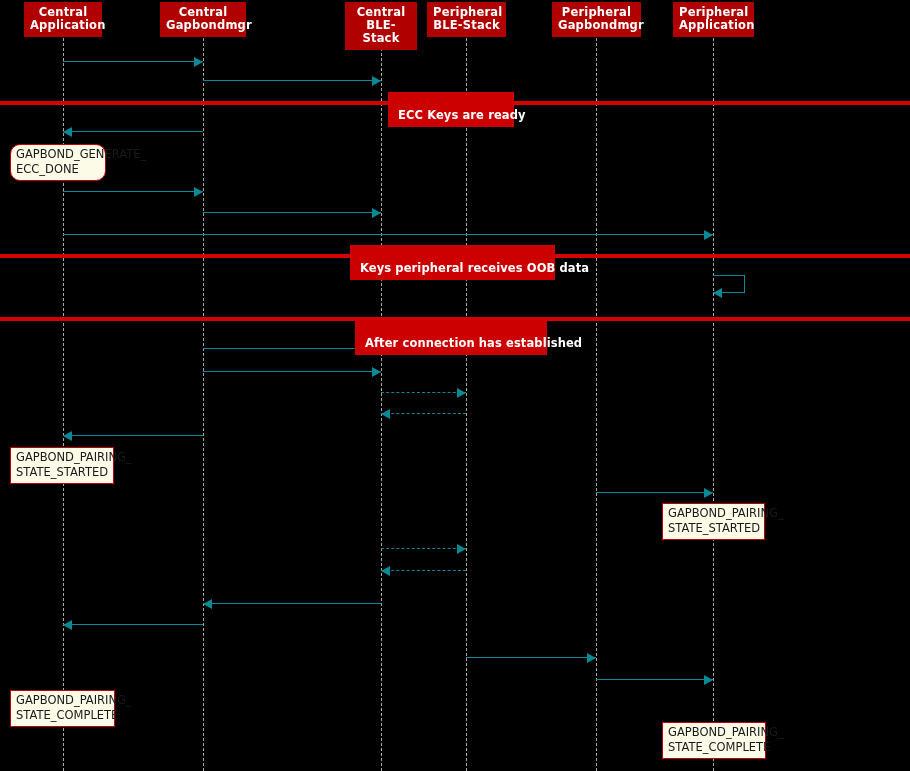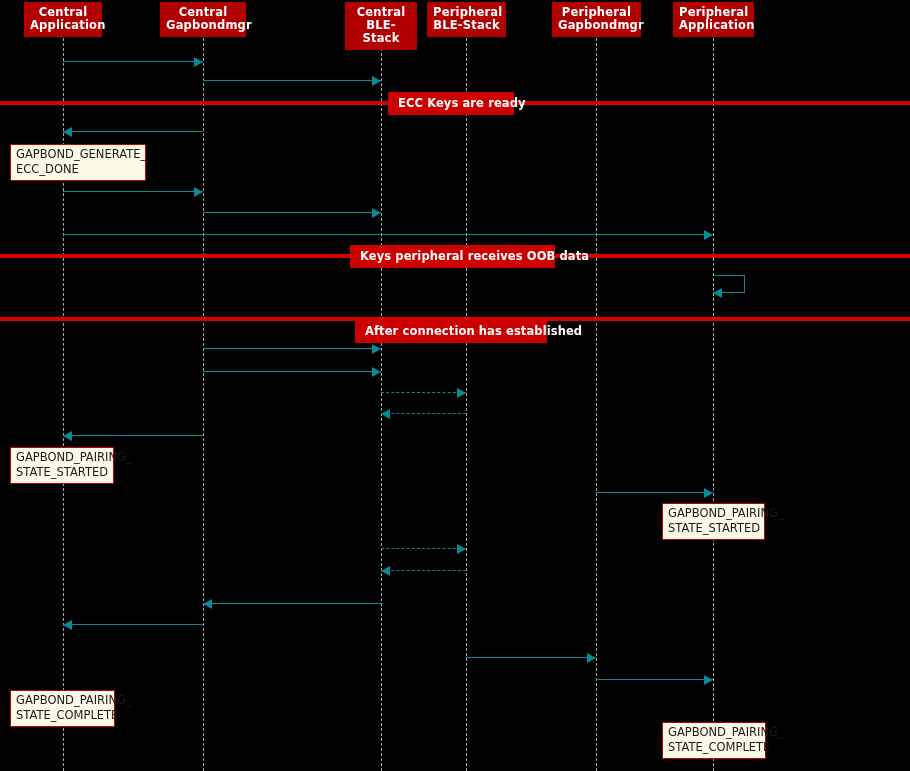--- a/index.html
+++ b/index.html
@@ -81,21 +81,21 @@
     background: #d60000;
   }
   .divider-label {
     position: absolute;
     box-sizing: border-box;
     background: #cc0000;
     color: #ffffff;
     font-weight: bold;
     font-size: 11.5px;
     line-height: 14px;
-    padding: 4px 10px 5px 10px;
+    padding: 16px 10px 5px 10px;
     text-align: center;
     white-space: nowrap;
     letter-spacing: 0.1px;
   }
 
   
   .note {
     position: absolute;
     box-sizing: border-box;
     background: #fbfbe8;
@@ -181,21 +181,21 @@
 BLE-Stack</div>
       <div class="participant" style="left: 427px; top: 2px; width: 79px;">Peripheral
 BLE-Stack</div>
       <div class="participant" style="left: 552px; top: 2px; width: 89px;">Peripheral
 Gapbondmgr</div>
       <div class="participant" style="left: 673px; top: 2px; width: 81px;">Peripheral
 Application</div>
     </div>
 
   <div id="notes-layer">
-      <div class="note" style="left: 10px; top: 144px; width: 136px;">GAPBOND_GENERATE_
+      <div class="note" style="left: 10px; top: 144px; width: 96px; border-radius: 10px;">GAPBOND_GENERATE_
 ECC_DONE</div>
       <div class="note" style="left: 10px; top: 447px; width: 104px;">GAPBOND_PAIRING_
 STATE_STARTED</div>
       <div class="note" style="left: 662px; top: 503px; width: 103px;">GAPBOND_PAIRING_
 STATE_STARTED</div>
       <div class="note" style="left: 10px; top: 690px; width: 105px;">GAPBOND_PAIRING_
 STATE_COMPLETE</div>
       <div class="note" style="left: 662px; top: 722px; width: 104px;">GAPBOND_PAIRING_
 STATE_COMPLETE</div>
     </div>

